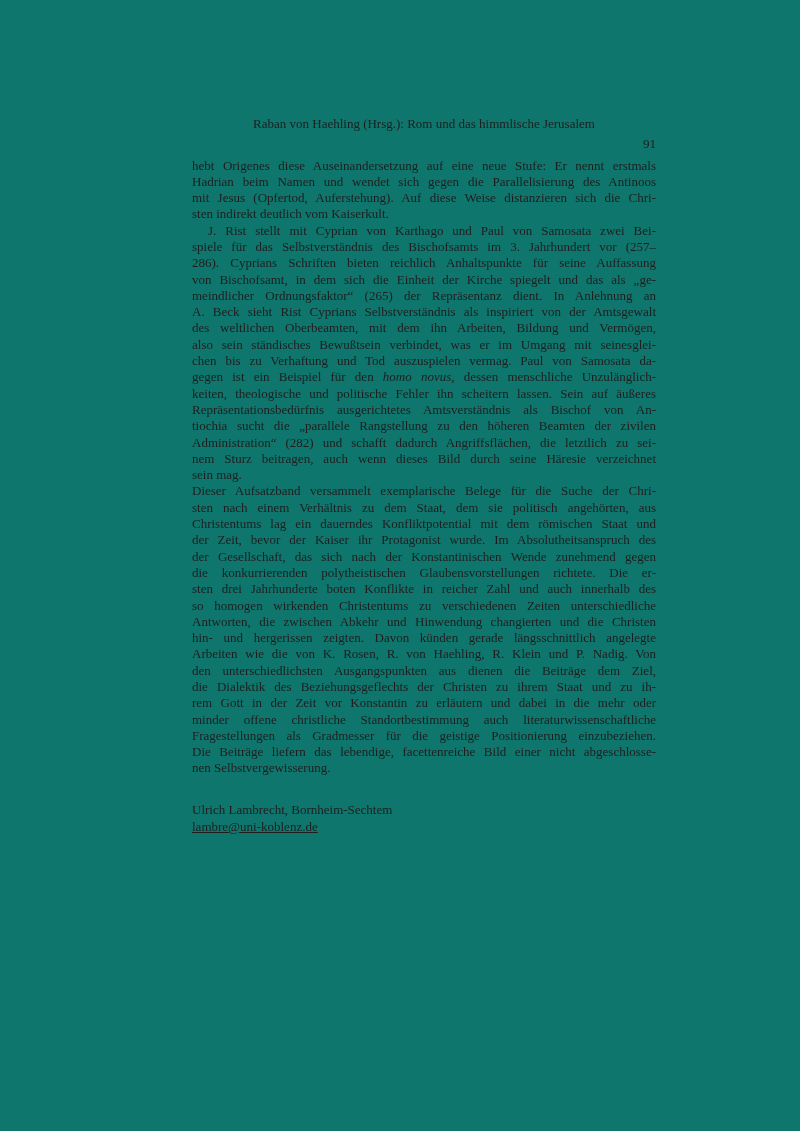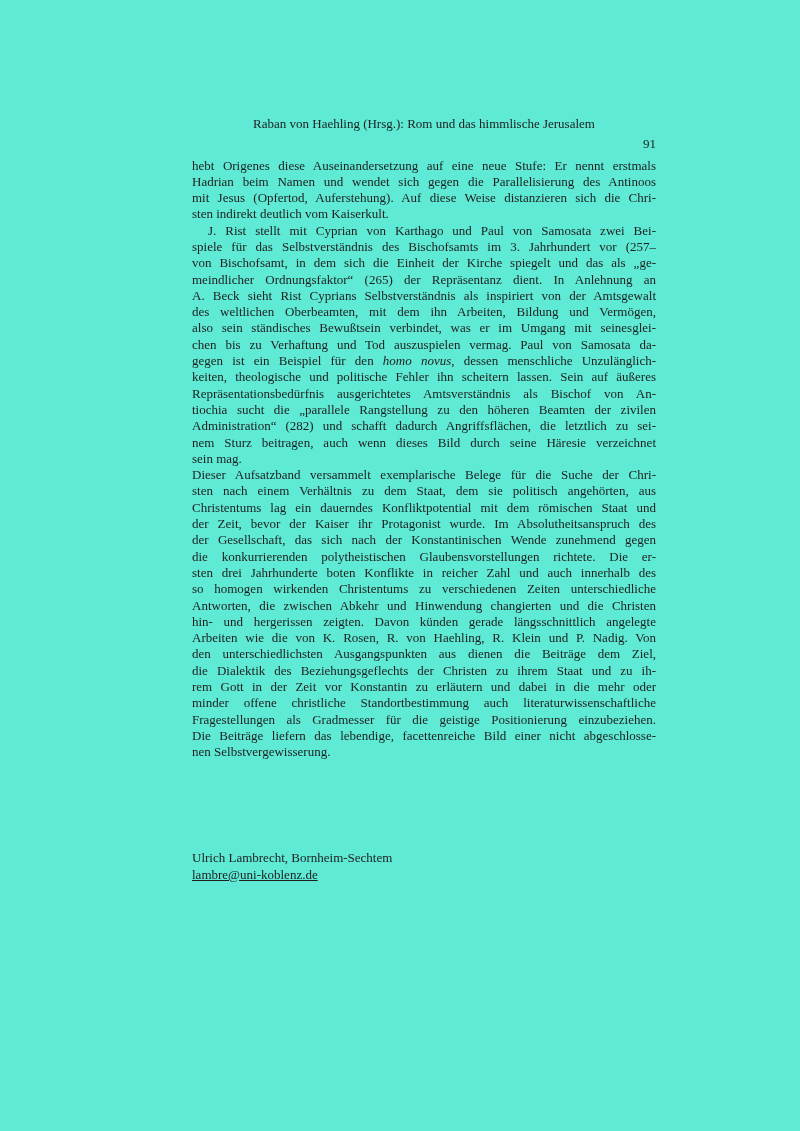--- a/index.html
+++ b/index.html
@@ -8,21 +8,21 @@
     height: 1131px;
     background: #ffffff;
     position: relative;
     font-family: "Liberation Serif", "DejaVu Serif", serif;
     color: #1e1e1e;
     overflow: hidden;
   }
   .page {
     position: absolute;
     inset: 0;
-    background: #5eead4;
+    background: #0f766e;
   }
   .running-head {
     position: absolute;
     left: 192px;
     top: 116px;
     width: 464px;
     font-size: 13px;
     line-height: 16px;
     text-align: center;
   }
@@ -54,21 +54,20 @@
     text-indent: 16px;
   }
   .line i { font-style: italic; }
   .signature {
     position: absolute;
     left: 192px;
     top: 802px;
     width: 464px;
     font-size: 13px;
     line-height: 16.5px;
-    margin-top: 48px;
   }
   .email-link {
     color: inherit;
     text-decoration: underline;
     cursor: pointer;
   }
 </style>
 </head>
 <body>
 
@@ -82,20 +81,21 @@
   <div class="body-text" id="body-text">
       <div class="para">
         <div class="line">hebt Origenes diese Auseinandersetzung auf eine neue Stufe: Er nennt erstmals</div>
         <div class="line">Hadrian beim Namen und wendet sich gegen die Parallelisierung des Antinoos</div>
         <div class="line">mit Jesus (Opfertod, Auferstehung). Auf diese Weise distanzieren sich die Chri-</div>
         <div class="line last">sten indirekt deutlich vom Kaiserkult.</div>
       </div>
       <div class="para">
         <div class="line indent">J. Rist stellt mit Cyprian von Karthago und Paul von Samosata zwei Bei-</div>
         <div class="line">spiele für das Selbstverständnis des Bischofsamts im 3. Jahrhundert vor (257–</div>
+        <div class="line">286). Cyprians Schriften bieten reichlich Anhaltspunkte für seine Auffassung</div>
         <div class="line">von Bischofsamt, in dem sich die Einheit der Kirche spiegelt und das als „ge-</div>
         <div class="line">meindlicher Ordnungsfaktor“ (265) der Repräsentanz dient. In Anlehnung an</div>
         <div class="line">A. Beck sieht Rist Cyprians Selbstverständnis als inspiriert von der Amtsgewalt</div>
         <div class="line">des weltlichen Oberbeamten, mit dem ihn Arbeiten, Bildung und Vermögen,</div>
         <div class="line">also sein ständisches Bewußtsein verbindet, was er im Umgang mit seinesglei-</div>
         <div class="line">chen bis zu Verhaftung und Tod auszuspielen vermag. Paul von Samosata da-</div>
         <div class="line">gegen ist ein Beispiel für den <i>homo novus</i>, dessen menschliche Unzulänglich-</div>
         <div class="line">keiten, theologische und politische Fehler ihn scheitern lassen. Sein auf äußeres</div>
         <div class="line">Repräsentationsbedürfnis ausgerichtetes Amtsverständnis als Bischof von An-</div>
         <div class="line">tiochia sucht die „parallele Rangstellung zu den höheren Beamten der zivilen</div>

